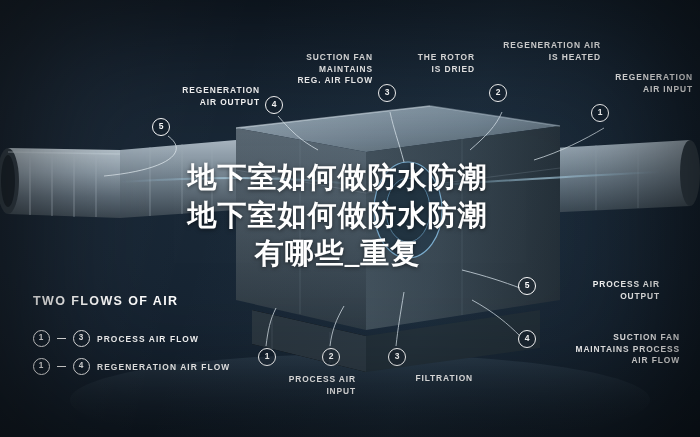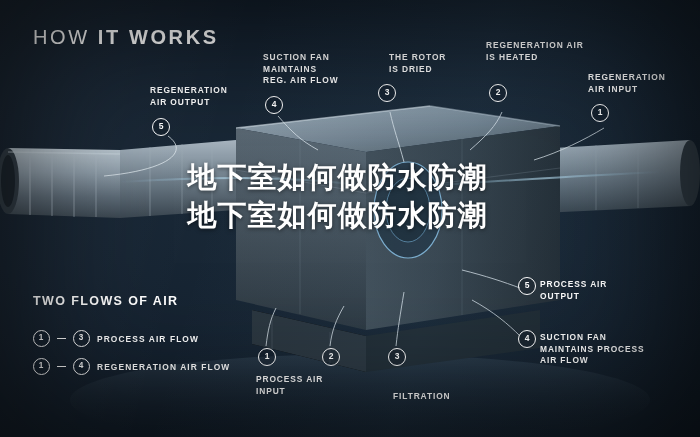--- a/index.html
+++ b/index.html
@@ -55,20 +55,21 @@
   
   .lbl {
     position: absolute;
     color: #ffffff;
     font-size: 8.4px;
     letter-spacing: 0.9px;
     line-height: 11.5px;
     font-weight: 700;
     text-transform: uppercase;
     white-space: pre-line;
+    text-align: right;
   }
 
   
   .num {
     position: absolute;
     width: 16px; height: 16px;
     border: 1px solid #ffffff;
     border-radius: 50%;
     color: #ffffff;
     font-size: 8.5px;
@@ -257,32 +258,31 @@
       <path d="M396,346 C398,328 400,316 404,292"></path>
 
       <path d="M520,336 C508,324 494,312 472,300"></path>
 
       <path d="M520,288 C504,282 486,276 462,270"></path>
     </g>
   </svg>
 
   <div class="wash"></div>
 
-  <div class="title"><span>HOW </span><b>IT WORKS</b></div>
 
   <div class="lbl" style="left:150px; top:85px; width:110px;">REGENERATION
 AIR OUTPUT</div>
   <div class="num" style="left:152px; top:118px;">5</div>
 
   <div class="lbl" style="left:263px; top:52px; width:110px;">SUCTION FAN
 MAINTAINS
 REG. AIR FLOW</div>
   <div class="num" style="left:265px; top:96px;">4</div>
 
-  <div class="lbl" style="left:375px; top:52px; width:100px;margin-left:14px;">THE ROTOR
+  <div class="lbl" style="left:375px; top:52px; width:100px;">THE ROTOR
 IS DRIED</div>
   <div class="num" style="left:378px; top:84px;">3</div>
 
   <div class="lbl" style="left:486px; top:40px; width:115px;">REGENERATION AIR
 IS HEATED</div>
   <div class="num" style="left:489px; top:84px;">2</div>
 
   <div class="lbl" style="left:588px; top:72px; width:105px;">REGENERATION
 AIR INPUT</div>
   <div class="num" style="left:591px; top:104px;">1</div>
@@ -294,21 +294,21 @@
   <div class="num" style="left:518px; top:330px;">4</div>
   <div class="lbl" style="left:540px; top:332px; width:140px;">SUCTION FAN
 MAINTAINS PROCESS
 AIR FLOW</div>
 
   <div class="num" style="left:258px; top:348px;">1</div>
   <div class="lbl" style="left:256px; top:374px; width:100px;">PROCESS AIR
 INPUT</div>
 
   <div class="num" style="left:322px; top:348px;">2</div>
-  <div class="lbl" style="left:349px; top:391px; width:80px;padding-left:44px;">FILTRATION</div>
+  <div class="lbl" style="left:349px; top:373px; width:80px;padding-left:44px;">FILTRATION</div>
 
   <div class="num" style="left:388px; top:348px;">3</div>
 
   <div class="legend-title">TWO FLOWS OF AIR</div>
 
   <div class="legend-row" style="top:330px;">
     <span class="num-inline">1</span>
     <span class="dash"></span>
     <span class="num-inline">3</span>
     <span>PROCESS AIR FLOW</span>
@@ -317,16 +317,17 @@
   <div class="legend-row" style="top:358px;">
     <span class="num-inline">1</span>
     <span class="dash"></span>
     <span class="num-inline">4</span>
     <span>REGENERATION AIR FLOW</span>
   </div>
 
   <div class="cn-overlay">
     <div>地下室如何做防水防潮</div>
     <div>地下室如何做防水防潮</div>
+    <div>有哪些_重复</div>
   </div>
 
   <div class="vignette"></div>
 </div>
 
 </body></html>

